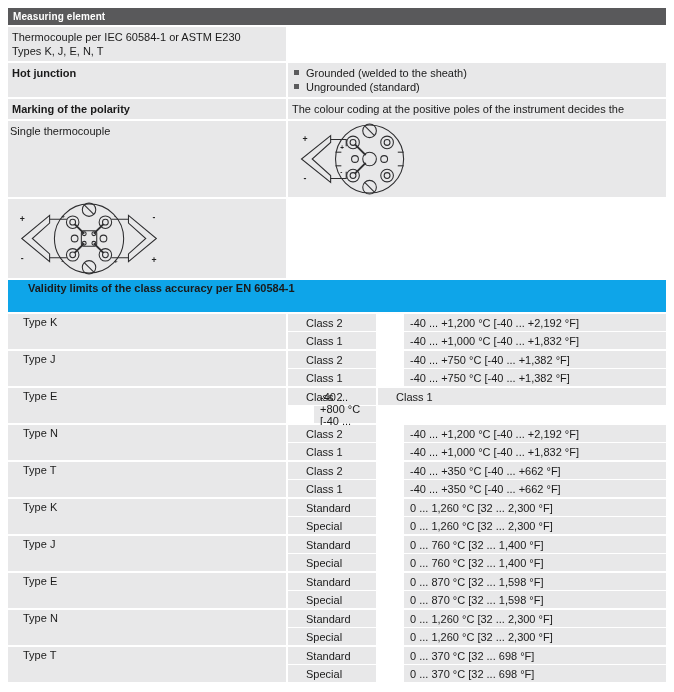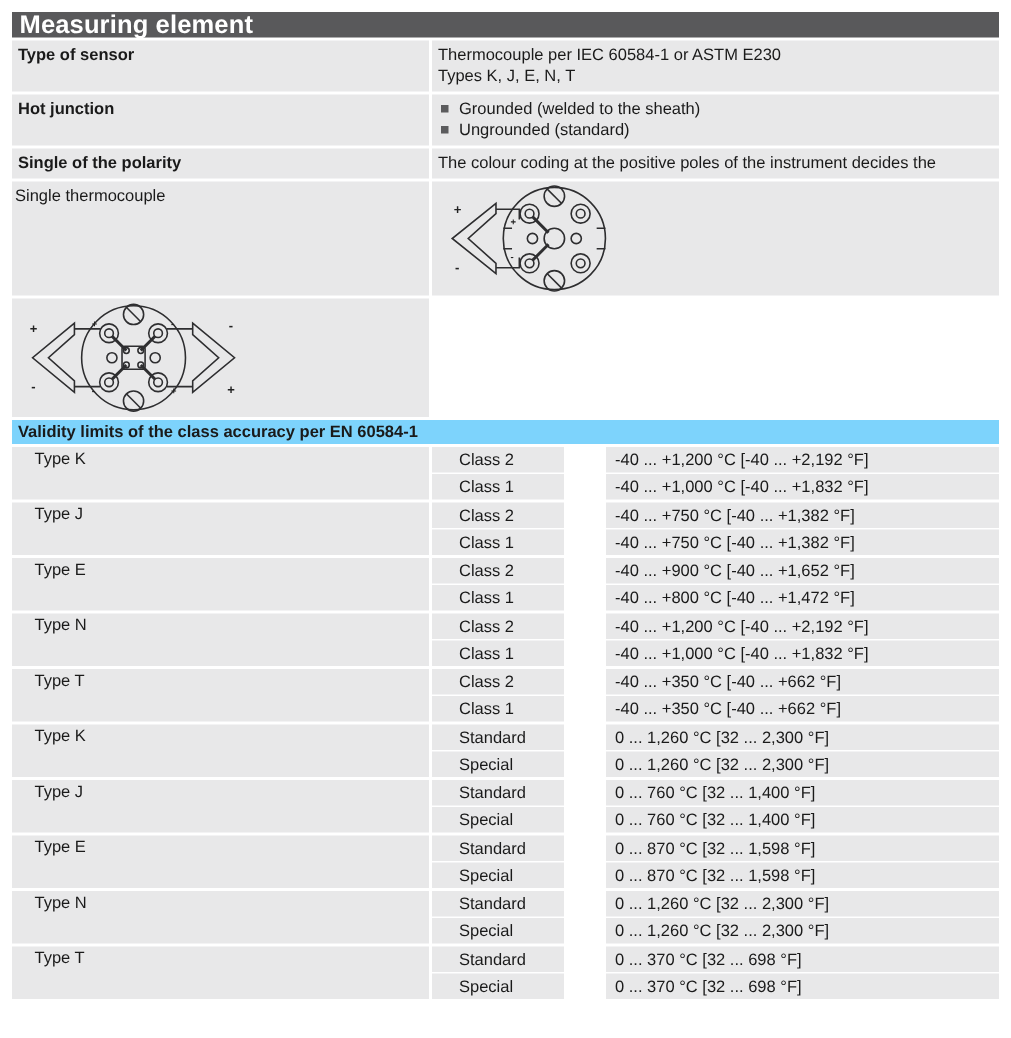--- a/index.html
+++ b/index.html
@@ -7,21 +7,21 @@
   body {
     width:674px; height:692px; overflow:hidden;
     font-family:"Liberation Sans","DejaVu Sans",sans-serif;
     font-size:11px; color:#1a1a1a;
   }
   .page { width:658px; margin:8px auto 0 auto; }
 
   
   .titlebar {
     height:17px; background:#59595b; color:#ffffff;
-    font-weight:bold; font-size:17px; line-height:17px;
+    font-weight:bold; font-size:10px; line-height:17px;
     padding-left:5px; margin-bottom:2px; letter-spacing:.1px;
   }
 
   
   .spec { display:grid; grid-template-columns:278px 1fr; column-gap:2px; margin-bottom:2px; }
   .cell { background:#e8e8e9; padding:3px 6px 3px 4px; line-height:14px; }
   .lab  { font-weight:bold; }
   .ind  { font-weight:normal; padding-left:2px; }
   .bullet-line { display:flex; align-items:center; }
   .sq { width:5px; height:5px; background:#5b5b5d; display:inline-block; margin:0 7px 1px 2px; flex:0 0 auto; }
@@ -31,43 +31,42 @@
   .dgm-cell svg { display:block; }
   .d1 { height:76px; }
   .d2 { height:79px; }
   svg .ln { stroke:#2e2e30; stroke-width:1.1; fill:none; }
   svg .ln2 { stroke:#2e2e30; stroke-width:2; fill:none; }
   svg .tx { fill:#222; font-family:"Liberation Sans",sans-serif; font-size:9px; font-weight:bold; }
   svg .tx-s { fill:#222; font-family:"Liberation Sans",sans-serif; font-size:6.5px; font-weight:bold; }
 
   
   .subhead {
-    background:#7dd3fc; height:16px; line-height:16px;
-    font-weight:bold; padding-left:4px; margin-bottom:2px;
+    background:#0ea5e9; height:32px; line-height:16px;
+    font-weight:bold; padding-left:20px; margin-bottom:2px;
   }
 
   
   .tgroup {
     display:grid; grid-template-columns:278px 88px 1fr;
     grid-template-rows:17px 17px; gap:1px 2px; margin-bottom:2px;
   }
   .tgroup .tcell { background:#e8e8e9; display:flex; align-items:center; padding:0 4px; }
   .tgroup .tlabel { grid-row:1 / 3; grid-column:1; align-items:flex-start; padding:2px 4px 0 15px; }
   .tgroup .tclass { padding-left:18px; }
   .tgroup .tval { padding-left:6px;margin-left:26px; }
 </style>
 </head>
 <body>
 
 <div class="page">
 
   <div class="titlebar">Measuring element</div>
 
   <div class="spec">
-    <div class="cell lab">Type of sensor</div>
     <div class="cell">
       <div>Thermocouple per IEC 60584-1 or ASTM E230</div>
       <div>Types K, J, E, N, T</div>
     </div>
   </div>
 
   <div class="spec">
     <div class="cell lab">Hot junction</div>
     <div class="cell">
       <div class="bullet-line">
@@ -75,21 +74,21 @@
         <span>Grounded (welded to the sheath)</span>
       </div>
       <div class="bullet-line">
         <span class="sq"></span>
         <span>Ungrounded (standard)</span>
       </div>
     </div>
   </div>
 
   <div class="spec">
-    <div class="cell lab">Single of the polarity</div>
+    <div class="cell lab">Marking of the polarity</div>
     <div class="cell">
       <div>The colour coding at the positive poles of the instrument decides the</div>
     </div>
   </div>
 
   <div class="spec">
     <div class="cell ind">Single thermocouple</div>
     <div class="dgm-cell d1">
       <svg width="120" height="72" viewBox="0 0 120 74">
         <circle class="ln" cx="76" cy="37" r="35"></circle>
@@ -180,21 +179,20 @@
     <div class="tcell tlabel">Type J</div>
     <div class="tcell tclass">Class 2</div>
     <div class="tcell tval">-40 ... +750 °C [-40 ... +1,382 °F]</div>
     <div class="tcell tclass">Class 1</div>
     <div class="tcell tval">-40 ... +750 °C [-40 ... +1,382 °F]</div>
   </div>
 
   <div class="tgroup">
     <div class="tcell tlabel">Type E</div>
     <div class="tcell tclass">Class 2</div>
-    <div class="tcell tval">-40 ... +900 °C [-40 ... +1,652 °F]</div>
     <div class="tcell tclass">Class 1</div>
     <div class="tcell tval">-40 ... +800 °C [-40 ... +1,472 °F]</div>
   </div>
 
   <div class="tgroup">
     <div class="tcell tlabel">Type N</div>
     <div class="tcell tclass">Class 2</div>
     <div class="tcell tval">-40 ... +1,200 °C [-40 ... +2,192 °F]</div>
     <div class="tcell tclass">Class 1</div>
     <div class="tcell tval">-40 ... +1,000 °C [-40 ... +1,832 °F]</div>

